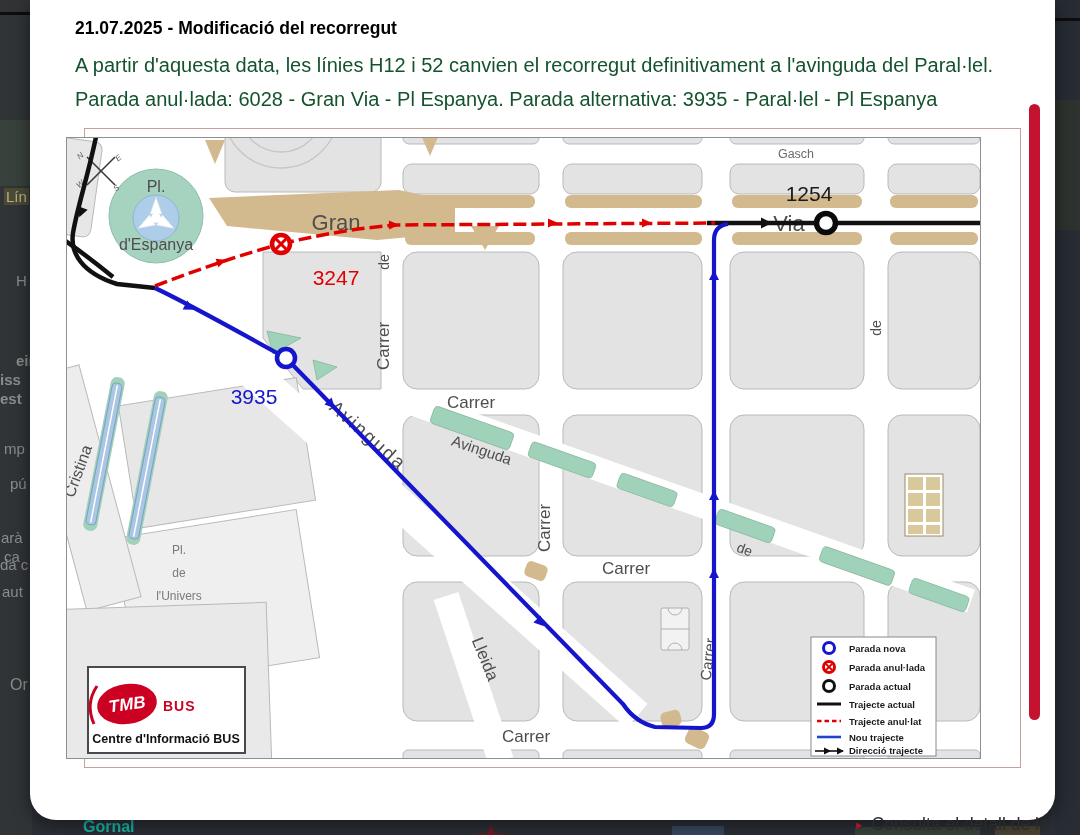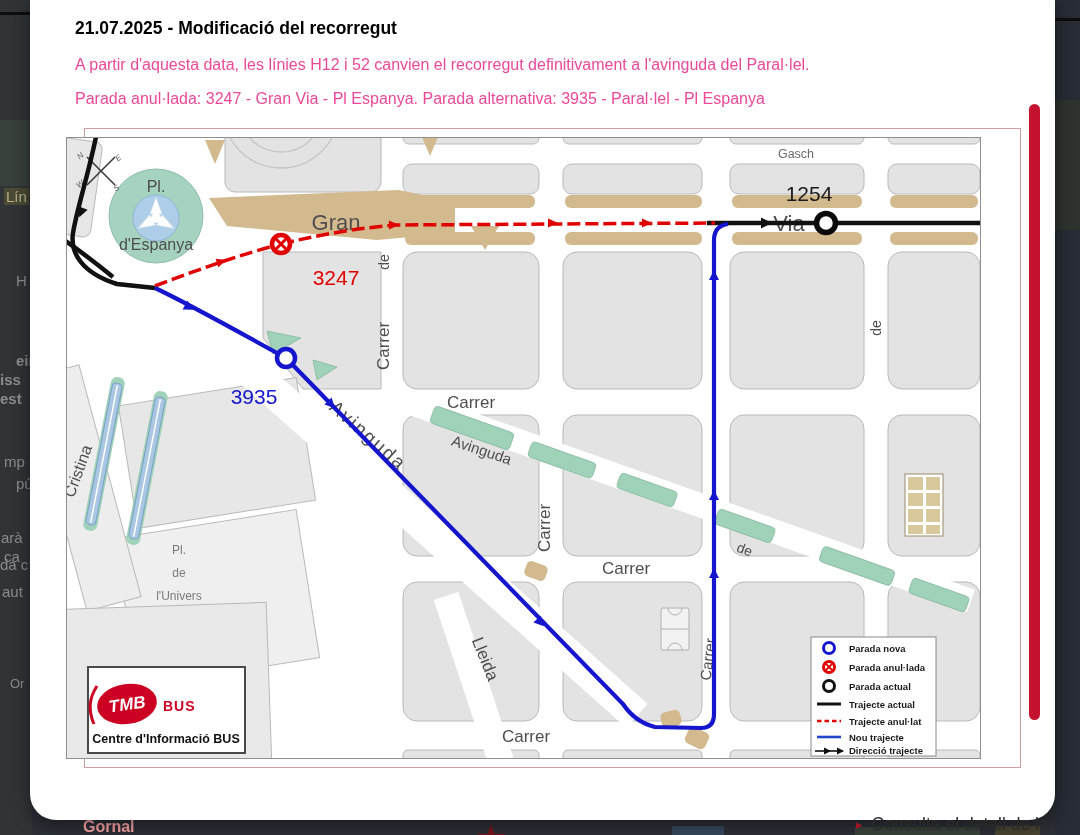--- a/index.html
+++ b/index.html
@@ -11,27 +11,27 @@
   .dim-strip{position:absolute;top:0;height:835px;background:#303437;}
   .dim-left{left:0;width:20px;padding-left:12px;}
   .dim-right{left:1055px;width:25px;background:#272c35;}
   .dim-line{position:absolute;height:3px;background:#0d0d0d;}
   .dim-green{position:absolute;background:#39413c;}
   .frag{position:absolute;color:#8a8d8f;font-size:15px;white-space:nowrap;}
   .frag-hl{color:#b5b08a;background:rgba(130,120,50,.32);padding:0 2px;}
   .blob{position:absolute;opacity:.65;}
   .star{position:absolute;width:30px;height:28px;background:#7a1420;
     clip-path:polygon(50% 0%,61% 35%,98% 35%,68% 57%,79% 91%,50% 70%,21% 91%,32% 57%,2% 35%,39% 35%);}
-  .gornal{position:absolute;left:83px;top:818px;color:#fca5a5;font-weight:bold;font-size:16px;}
+  .gornal{position:absolute;left:83px;top:818px;color:#14b8a6;font-weight:bold;font-size:16px;}
 
   
   .modal{position:absolute;left:30px;top:0;width:1025px;height:820px;background:#ffffff;
     border-radius:0 0 26px 26px;box-shadow:0 4px 18px rgba(0,0,0,.5);}
   .modal-title{position:absolute;left:45px;top:18px;font-size:17.5px;font-weight:bold;color:#000000;}
-  .modal-body{position:absolute;left:45px;top:48px;width:950px;font-size:16px;color:#ec4899;line-height:34px;}
+  .modal-body{position:absolute;left:45px;top:48px;width:950px;font-size:20px;color:#14532d;line-height:34px;}
 
   
   .map-frame{position:absolute;left:54px;top:128px;width:937px;height:640px;
     border:1px solid #c79f9f;background:#fff;box-sizing:border-box;}
   .map-svg{position:absolute;left:66px;top:137px;width:913px;height:620px;border:1px solid #8f8f8f;}
 
   
   .scrollbar{position:absolute;left:1029px;top:104px;width:11px;height:616px;border-radius:6px;}
 
   
@@ -45,44 +45,44 @@
 <body>
 
 <div class="dim-strip dim-left">
   <div class="dim-line" style="left:0;top:12px;width:30px;"></div>
   <div class="dim-green" style="left:0;top:120px;width:30px;height:66px;"></div>
   <span class="frag frag-hl" style="left:4px;top:188px;">Lín</span>
   <span class="frag" style="left:16px;top:272px;">H</span>
   <span class="frag" style="left:16px;top:352px;font-weight:bold;text-align:right;">ein</span>
   <span class="frag" style="left:0;top:371px;font-weight:bold;">iss</span>
   <span class="frag" style="left:0;top:390px;font-weight:bold;">est</span>
-  <span class="frag" style="left:4px;top:453px;">mp</span>
-  <span class="frag" style="left:16px;top:475px;">pú</span>
+  <span class="frag" style="left:4px;top:440px;">mp</span>
+  <span class="frag" style="left:10px;top:475px;">pú</span>
   <span class="frag" style="left:4px;top:502px;margin-top:46px;">ca</span>
   <span class="frag" style="left:1px;top:529px;">arà</span>
   <span class="frag" style="left:0;top:556px;">da c</span>
   <span class="frag" style="left:2px;top:583px;">aut</span>
-  <span class="frag" style="left:10px;top:676px;font-size:13px;">Or</span>
+  <span class="frag" style="left:10px;top:676px;font-size:16px;">Or</span>
 </div>
 <div class="dim-strip dim-right">
   <div class="dim-line" style="left:0;top:18px;width:25px;"></div>
   <div class="dim-green" style="left:0;top:100px;width:25px;height:130px;background:#2e3330;"></div>
 </div>
 
 <div class="star" style="left:476px;top:824px;"></div>
 <div class="blob" style="left:672px;top:826px;width:52px;height:9px;background:#3d5574;"></div>
 <div class="blob" style="left:855px;top:827px;width:125px;height:8px;background:#4a5a40;opacity:.5;"></div>
 <div class="blob" style="left:995px;top:826px;width:45px;height:9px;background:#6a5a30;opacity:.5;"></div>
 <div class="gornal">Gornal</div>
 
 <div class="modal">
   <div class="modal-title">21.07.2025 - Modificació del recorregut</div>
   <div class="modal-body">
     <div>A partir d'aquesta data, les línies H12 i 52 canvien el recorregut definitivament a l'avinguda del Paral·lel.</div>
-    <div>Parada anul·lada: 3247 - Gran Via - Pl Espanya. Parada alternativa: 3935 - Paral·lel - Pl Espanya</div>
+    <div>Parada anul·lada: 6028 - Gran Via - Pl Espanya. Parada alternativa: 3935 - Paral·lel - Pl Espanya</div>
   </div>
   <div class="map-frame"></div>
 </div>
 
 <svg class="map-svg" viewBox="0 0 913 620">
   <defs>
     <clipPath id="mapclip">
         <rect x="0" y="0" width="913" height="620"></rect>
       </clipPath>
     <clipPath id="ringclip">

